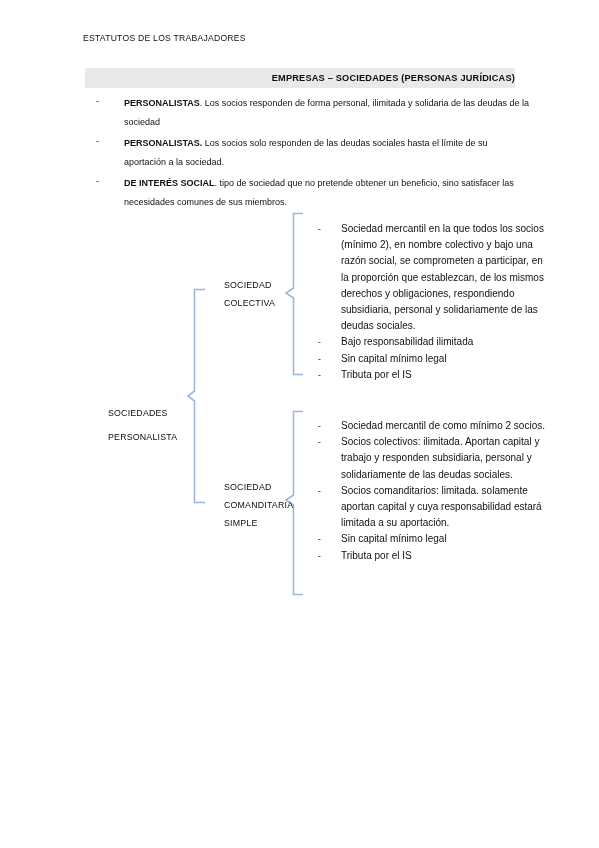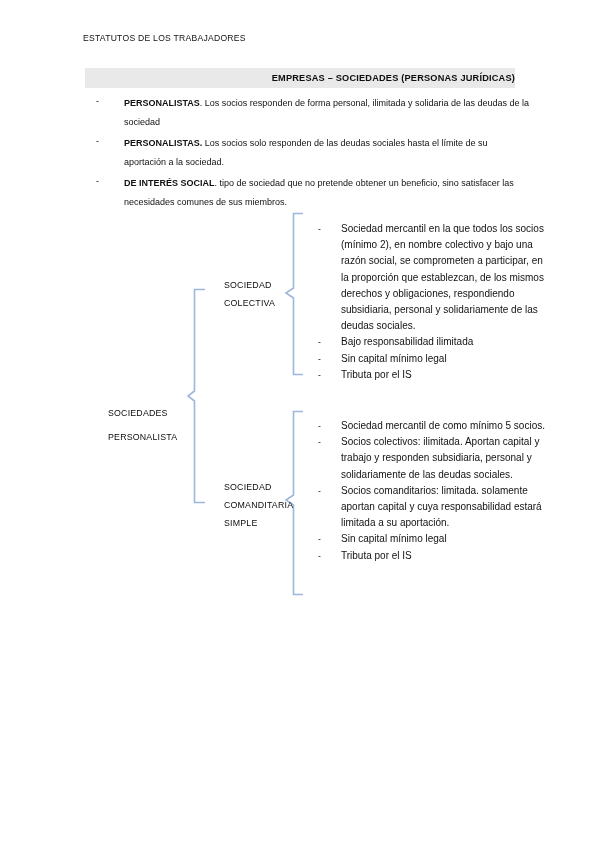--- a/index.html
+++ b/index.html
@@ -213,21 +213,21 @@
     </div>
     <div class="leaf-item">
       <div class="leaf-dash">-</div>
       <div class="leaf-text">Tributa por el IS</div>
     </div>
   </div>
 
   <div class="leaf-list l2">
     <div class="leaf-item">
       <div class="leaf-dash">-</div>
-      <div class="leaf-text">Sociedad mercantil de como mínimo 5 socios.</div>
+      <div class="leaf-text">Sociedad mercantil de como mínimo 2 socios.</div>
     </div>
     <div class="leaf-item">
       <div class="leaf-dash">-</div>
       <div class="leaf-text">Socios colectivos: ilimitada. Aportan capital y trabajo y responden subsidiaria, personal y solidariamente de las deudas sociales.</div>
     </div>
     <div class="leaf-item">
       <div class="leaf-dash">-</div>
       <div class="leaf-text">Socios comanditarios: limitada. solamente aportan capital y cuya responsabilidad estará limitada a su aportación.</div>
     </div>
     <div class="leaf-item">

